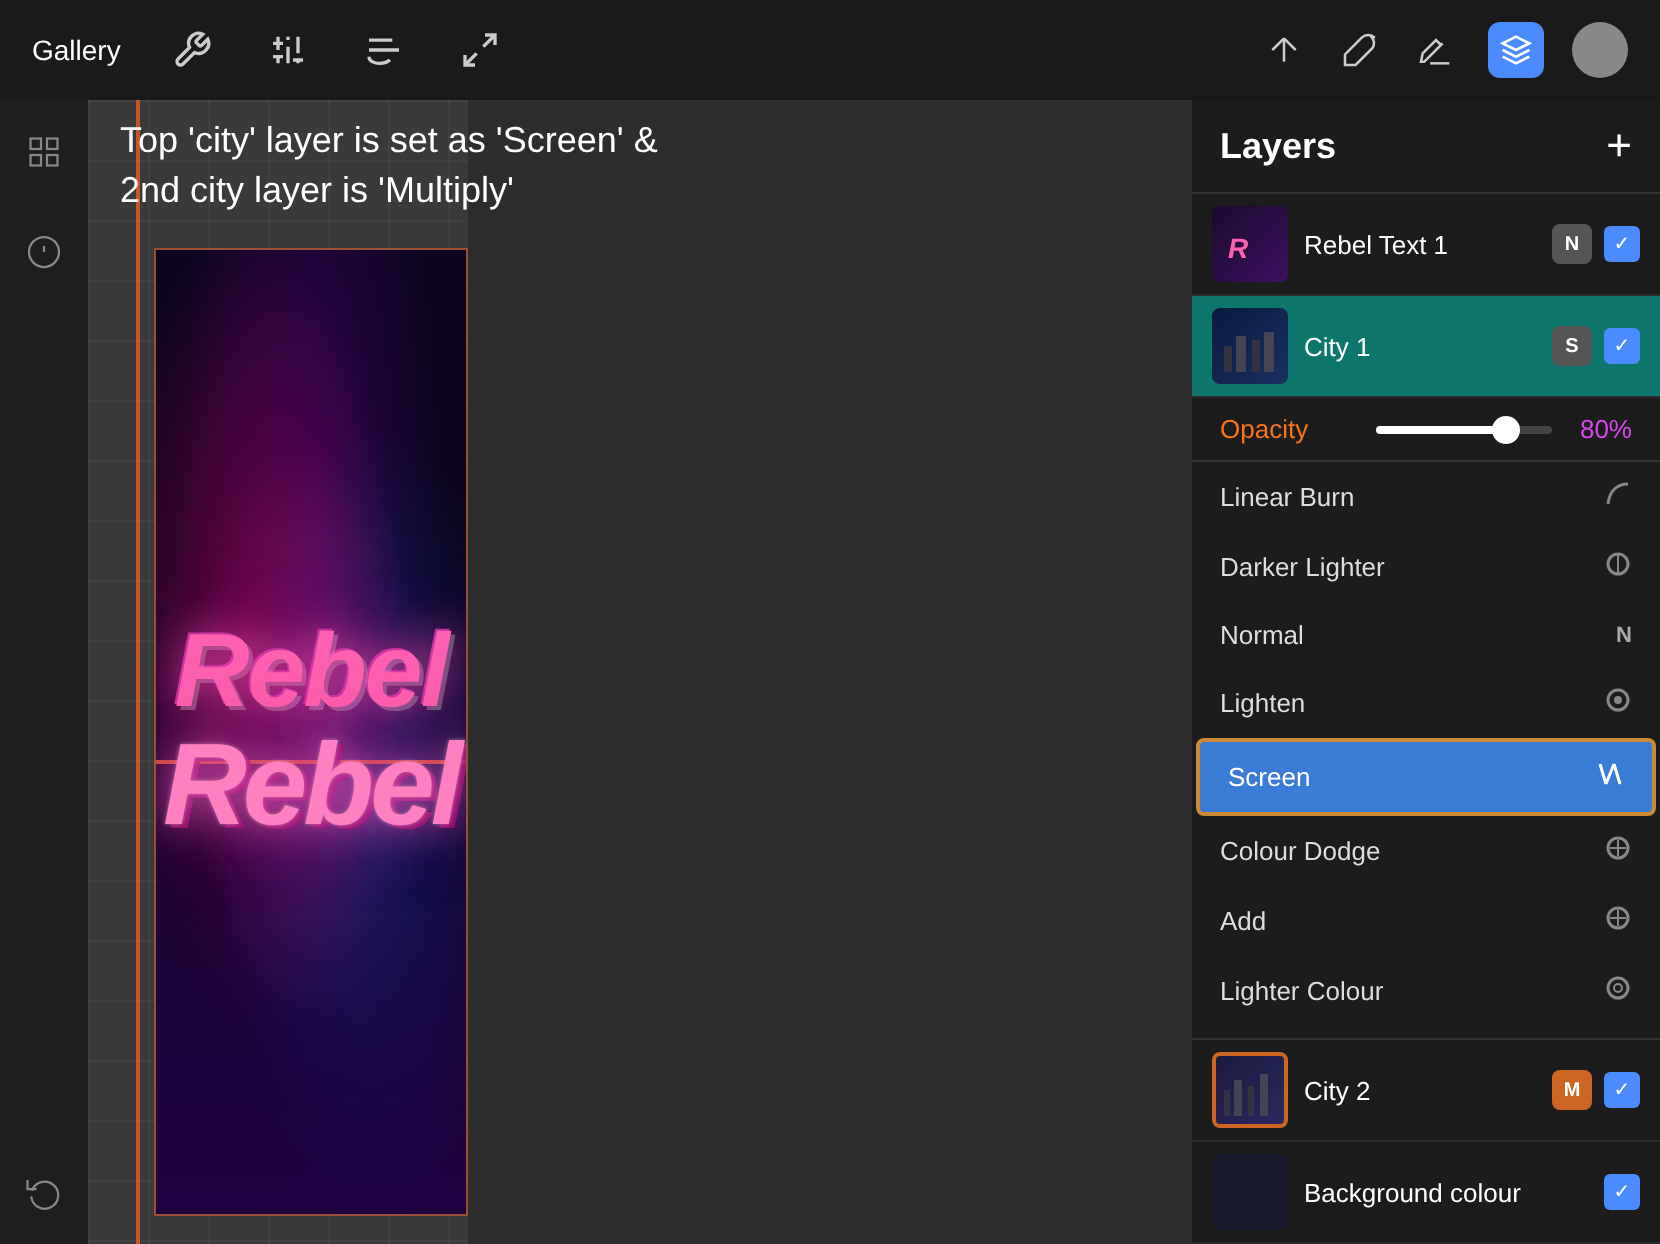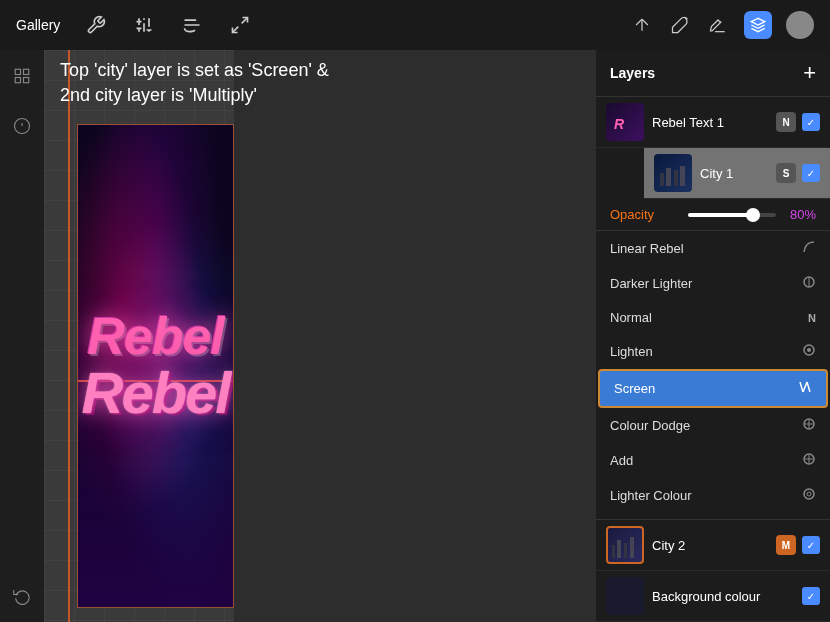--- a/index.html
+++ b/index.html
@@ -219,42 +219,41 @@
 
     .panel-header {
       display: flex;
       align-items: center;
       justify-content: space-between;
       padding: 12px 14px;
       border-bottom: 1px solid #333;
     }
     .panel-title {
       color: #fff;
-      font-size: 14px;
+      font-size: 18px;
       font-weight: 600;
     }
     .add-btn {
       color: #fff;
       font-size: 22px;
       background: none;
       border: none;
       cursor: pointer;
       line-height: 1;
     }
     .layer-item {
       display: flex;
       align-items: center;
       padding: 6px 10px;
       border-bottom: 1px solid #2a2a2a;
       cursor: pointer;
       position: relative;
     }
     .layer-item.selected {
-      background: #737373;
-      margin-left: 48px;
+      background: #0f766e;
     }
     .layer-thumb {
       width: 38px;
       height: 38px;
       border-radius: 4px;
       background: #444;
       margin-right: 8px;
       flex-shrink: 0;
       overflow: hidden;
       display: flex;
@@ -540,21 +539,21 @@
     <div class="opacity-slider-wrap">
       <div class="opacity-slider-fill"></div>
       <div class="opacity-thumb"></div>
     </div>
     <span class="opacity-value">80%</span>
   </div>
 
   <div class="blend-modes-list">
 
     <div class="blend-mode-item">
-      <span class="blend-mode-name">Linear Rebel</span>
+      <span class="blend-mode-name">Linear Burn</span>
       <span class="blend-mode-icon">
         <svg width="14" height="14" viewBox="0 0 14 14" fill="none">
             <path d="M2 12 C3 4, 8 2, 12 2" stroke="#888" stroke-width="1.5"></path>
           </svg>
       </span>
     </div>
 
     <div class="blend-mode-item">
       <span class="blend-mode-name">Darker Lighter</span>
       <span class="blend-mode-icon">

